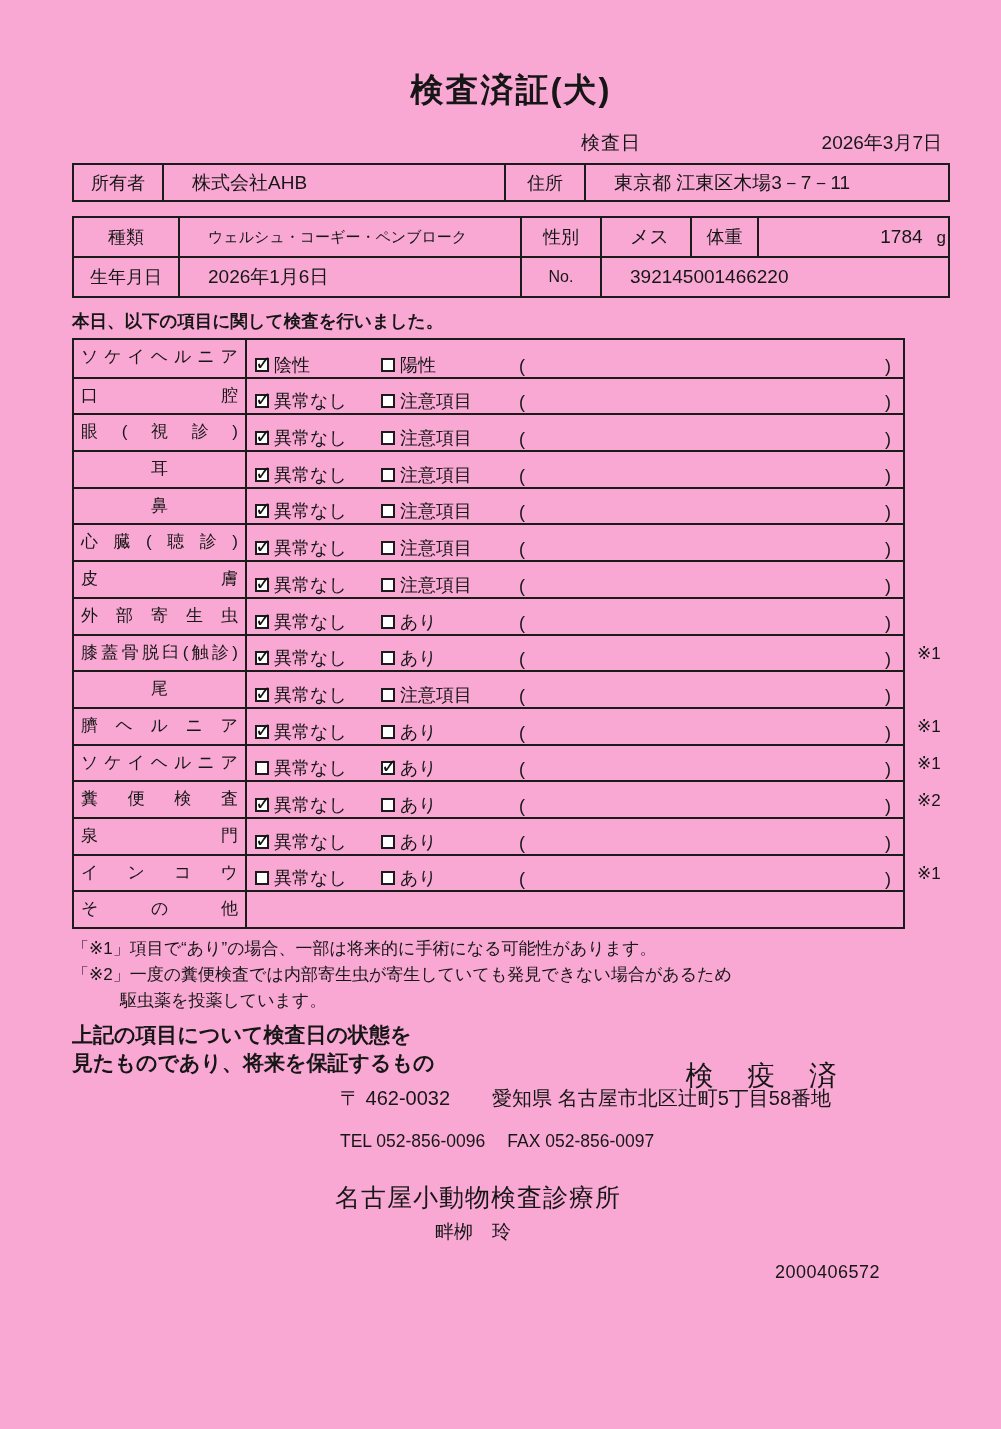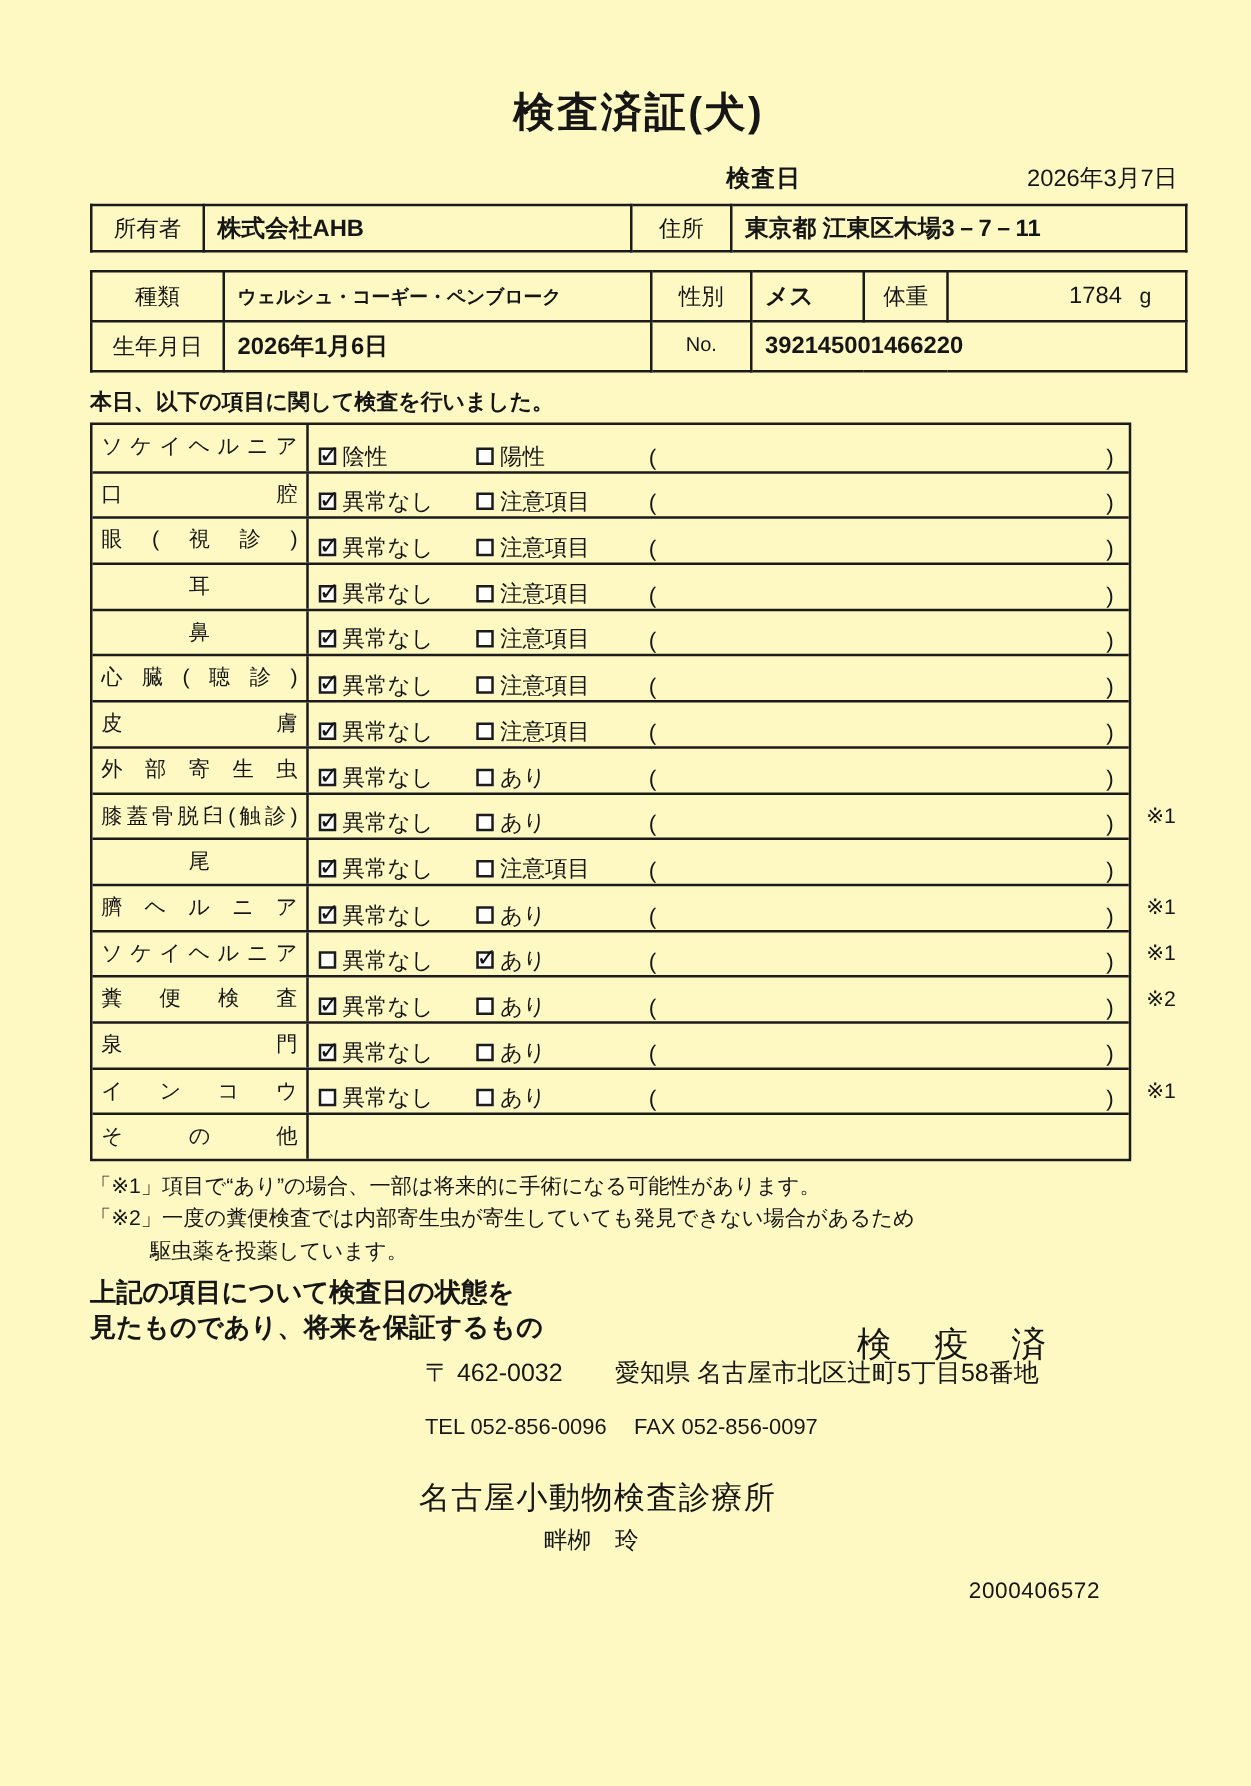--- a/index.html
+++ b/index.html
@@ -1,41 +1,41 @@
 <!DOCTYPE html>
 <html><head>
 <meta charset="utf-8">
 <style>
   * { margin:0; padding:0; box-sizing:border-box; }
   html,body { background:#e9e9e9; }
   body { font-family:"Liberation Sans","DejaVu Sans",sans-serif; color:#161616; }
   .page {
-    width:1001px; height:1429px; background:#fef9c3; position:relative;
+    width:1001px; height:1429px; background:#f9a8d4; position:relative;
     padding:68px 0 0 72px; overflow:hidden;
   }
   .content { width:878px; }
 
   .doc-title { font-size:33px; font-weight:bold; text-align:center; letter-spacing:2px; }
 
   .date-row { display:flex; align-items:baseline; margin:17px 0 7px; font-size:19px; }
-  .date-row .lbl { margin-left:509px; letter-spacing:1px;font-weight:bold; }
+  .date-row .lbl { margin-left:509px; letter-spacing:1px; }
   .date-row .val { margin-left:auto; margin-right:8px; }
 
   table { border-collapse:collapse; table-layout:fixed; }
   td { border:2px solid #1b1b1b; overflow:hidden; white-space:nowrap; }
   .lblcell { text-align:center; font-size:18px; }
-  .valcell { padding-left:10px; font-size:19px;font-weight:bold; }
+  .valcell { padding-left:28px; font-size:19px; }
 
   .owner-table { width:878px; }
   .owner-table tr { height:37px; }
 
   .dog-table { width:878px; margin-top:14px; }
   .dog-table tr { height:40px; }
   .breed { font-size:15px; }
-  .weight-val { text-align:right; padding-right:27px; font-size:19px; }
+  .weight-val { text-align:right; padding-right:2px; font-size:19px; }
   .weight-val .unit { display:inline-block; margin-left:14px; font-size:17px; }
   .no-lbl { font-size:16px; }
 
   .intro { margin-top:11px; font-size:17.5px; font-weight:bold; }
 
   .checklist { margin-top:5px; width:833px; border:2px solid #1b1b1b; }
   .cl-row { display:flex; height:36.7px; border-top:2px solid #1b1b1b; position:relative; }
   .cl-row:first-child { border-top:none; }
   .cl-name {
     width:173px; flex:none; border-right:2px solid #1b1b1b;

